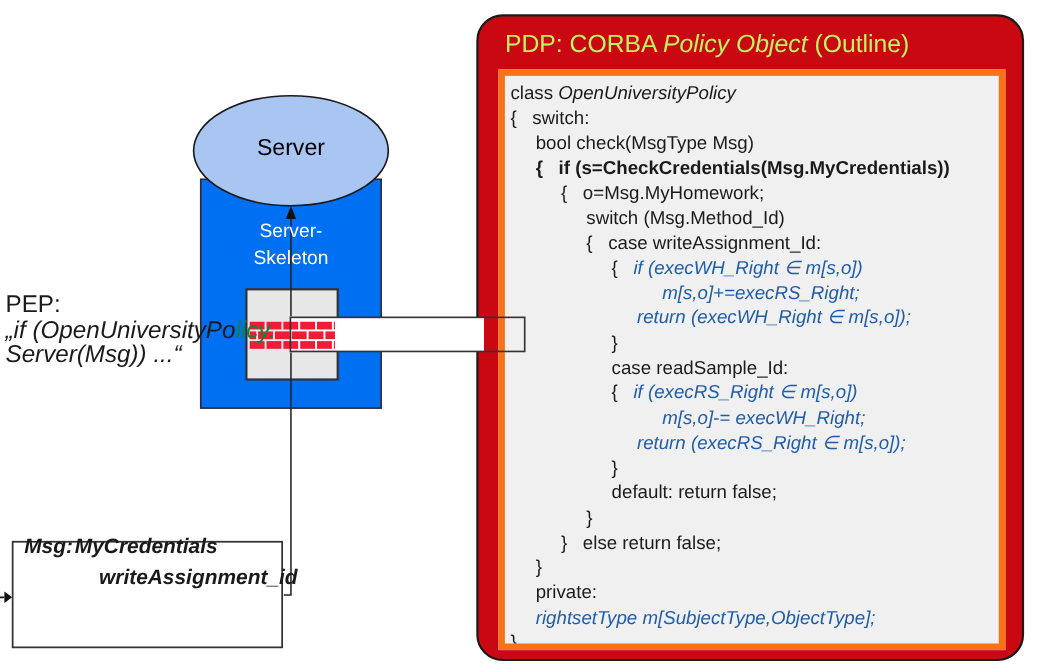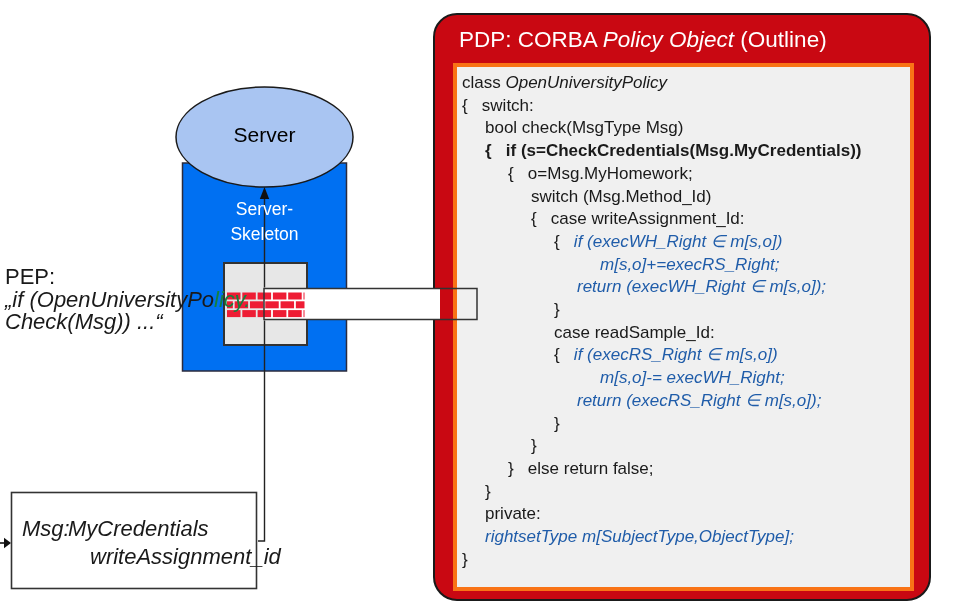--- a/index.html
+++ b/index.html
@@ -6,40 +6,40 @@
   #stage{position:relative;width:953px;height:606px;background:#ffffff;overflow:hidden;
          font-family:"Liberation Sans", sans-serif;color:var(--ink);}
   :root{
     --pdp-red:#C90812; --panel-gray:#F0F0F0; --server-blue:#0070F2;
     --ellipse-blue:#A9C5F2; --brick-red:#EE1C34; --code-blue:#1F5CA9; --ink:#1a1a1a;
   }
   
   #pdp-box{position:absolute;left:433px;top:13px;width:494px;height:584px;
            background:var(--pdp-red);border:2px solid #1a1a1a;border-radius:24px;z-index:1;}
   #pdp-title{position:absolute;left:24px;top:12px;right:10px;height:36px;
-             font-size:22.5px;color:#ffffff;white-space:nowrap;}
+             font-size:22.5px;color:#bef264;white-space:nowrap;}
   #pdp-title .tp-i{font-style:italic;}
   #pdp-code{position:absolute;left:18px;top:48px;width:461px;height:528px;
-            background:var(--panel-gray);border:4px solid #f97316;
+            background:var(--panel-gray);border:6px solid #f97316;
             padding:5px 0 0 5px;box-sizing:border-box;overflow:hidden;}
   .code-line{white-space:pre;font-size:17px;line-height:22.7px;}
   .cs-n{color:var(--ink);}
   .cs-i{color:var(--ink);font-style:italic;}
   .cs-b{color:var(--code-blue);font-style:italic;}
   
   #diagram-svg{position:absolute;left:0;top:0;z-index:2;pointer-events:none;}
   
   .overlay{position:absolute;z-index:3;}
   #server-label{left:176px;top:123px;width:177px;text-align:center;font-size:21px;color:#000;}
   #skeleton-label{left:182px;top:197px;width:165px;text-align:center;color:#ffffff;
                   font-size:17.5px;line-height:25px;}
   #pep-block{left:5px;top:266px;width:260px;font-size:22px;line-height:22.5px;}
   .pep-code{font-style:italic;white-space:pre;}
   .pep-white{color:#15803d;}
-  #msg-text{left:22px;top:515px;width:230px;font-size:22px;font-style:italic;line-height:28px;}
+  #msg-text{left:22px;top:484px;width:230px;font-size:19px;font-style:italic;line-height:28px;font-weight:bold;}
   #msg-text .msg-row1{display:flex;}
   #msg-text .msg-label{width:46px;flex:0 0 46px;}
   #msg-text .msg-indent{margin-left:68px;}
 </style>
 </head>
 <body>
 
 <div id="stage">
 
   <div id="pdp-box">
@@ -54,20 +54,21 @@
         <div class="code-line" style="padding-left: 69px;"><span class="cs-n">{   case writeAssignment_Id:</span></div>
         <div class="code-line" style="padding-left: 92px;"><span class="cs-n">{   </span><span class="cs-b">if (execWH_Right ∈ m[s,o])</span></div>
         <div class="code-line" style="padding-left: 138px;"><span class="cs-b">m[s,o]+=execRS_Right;</span></div>
         <div class="code-line" style="padding-left: 115px;"><span class="cs-b">return (execWH_Right ∈ m[s,o]);</span></div>
         <div class="code-line" style="padding-left: 92px;"><span class="cs-n">}</span></div>
         <div class="code-line" style="padding-left: 92px;"><span class="cs-n">case readSample_Id:</span></div>
         <div class="code-line" style="padding-left: 92px;"><span class="cs-n">{   </span><span class="cs-b">if (execRS_Right ∈ m[s,o])</span></div>
         <div class="code-line" style="padding-left: 138px;"><span class="cs-b">m[s,o]-= execWH_Right;</span></div>
         <div class="code-line" style="padding-left: 115px;"><span class="cs-b">return (execRS_Right ∈ m[s,o]);</span></div>
         <div class="code-line" style="padding-left: 92px;"><span class="cs-n">}</span></div>
+        <div class="code-line" style="padding-left: 92px;"><span class="cs-n">default: return false;</span></div>
         <div class="code-line" style="padding-left: 69px;"><span class="cs-n">}</span></div>
         <div class="code-line" style="padding-left: 46px;"><span class="cs-n">}   else return false;</span></div>
         <div class="code-line" style="padding-left: 23px;"><span class="cs-n">}</span></div>
         <div class="code-line" style="padding-left: 23px;"><span class="cs-n">private:</span></div>
         <div class="code-line" style="padding-left: 23px;"><span class="cs-b">rightsetType m[SubjectType,ObjectType];</span></div>
         <div class="code-line" style="padding-left: 0px;"><span class="cs-n">}</span></div>
       </div>
   </div>
 
   <svg id="diagram-svg" width="953" height="606" viewBox="0 0 953 606">
@@ -118,21 +119,21 @@
   <div class="overlay" id="skeleton-label">
     <div>Server-</div>
     <div>Skeleton</div>
   </div>
 
   <div class="overlay" id="server-label">Server</div>
 
   <div class="overlay" id="pep-block">
     <div>PEP:</div>
     <div class="pep-code"><span>„if (OpenUniversityPo</span><span class="pep-white">licy.</span></div>
-    <div class="pep-code">Check(Msg)) ...“</div>
+    <div class="pep-code">Server(Msg)) ...“</div>
   </div>
 
   <div class="overlay" id="msg-text">
     <div class="msg-row1">
       <span class="msg-label">Msg:</span>
       <span>MyCredentials</span>
     </div>
     <div class="msg-indent">writeAssignment_id</div>
   </div>
 

